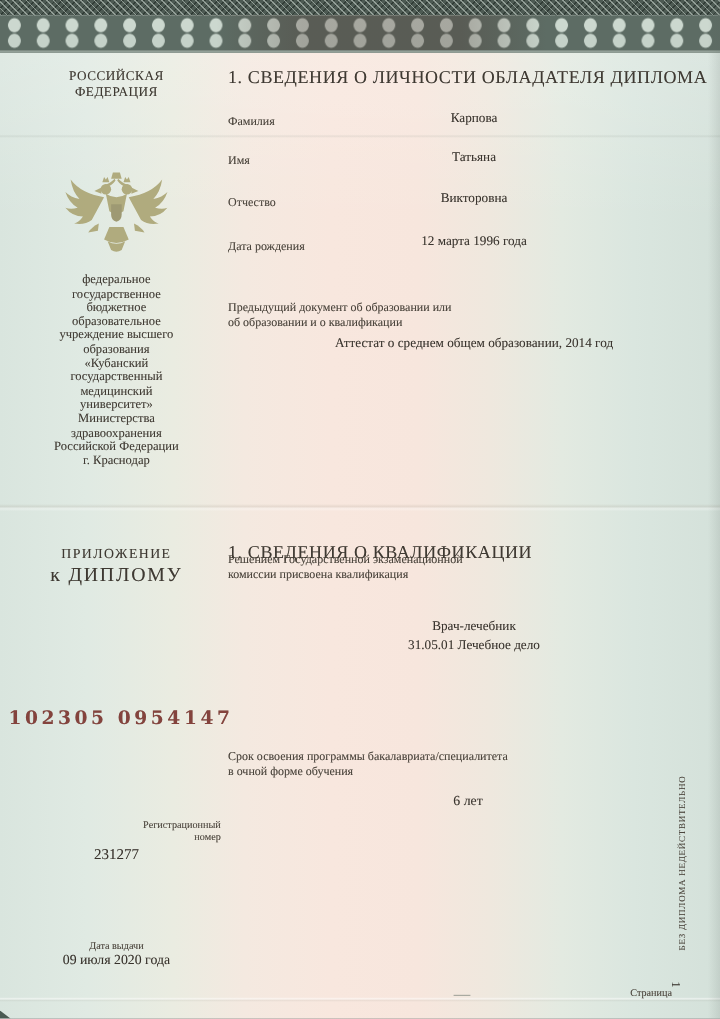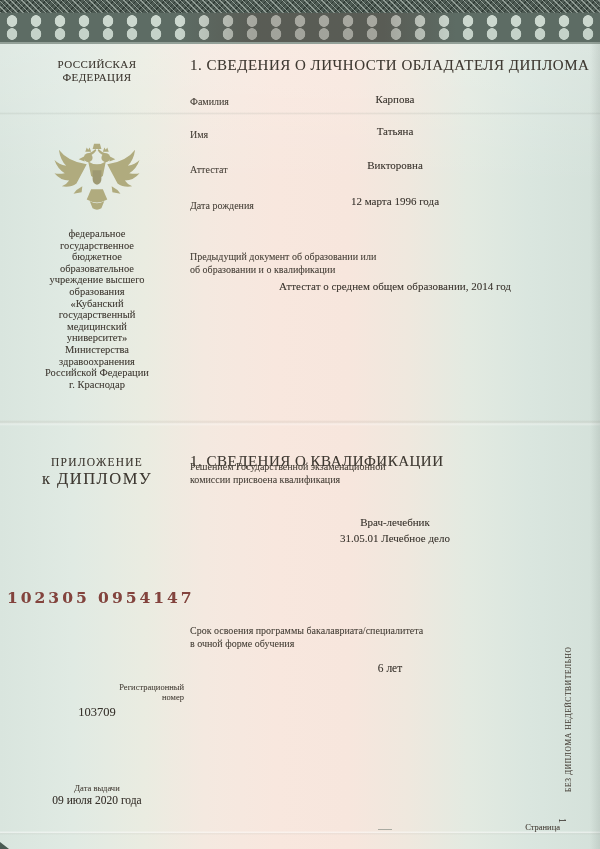--- a/index.html
+++ b/index.html
@@ -145,32 +145,32 @@
 
   <div class="doc-type">
     <span class="l1">ПРИЛОЖЕНИЕ</span>
     <span class="l2">к ДИПЛОМУ</span>
   </div>
 
   <div class="serial">102305 0954147</div>
 
   <div class="reg-label">Регистрационный
 номер</div>
-  <div class="reg-number">103709</div>
+  <div class="reg-number">231277</div>
 
   <div class="issue-label">Дата выдачи</div>
   <div class="issue-date">09 июля 2020 года</div>
 
   <div class="s-title t1">1. СВЕДЕНИЯ О ЛИЧНОСТИ ОБЛАДАТЕЛЯ ДИПЛОМА</div>
 
   <div class="f-label fl0">Фамилия</div>
   <div class="f-value fv0">Карпова</div>
   <div class="f-label fl1">Имя</div>
   <div class="f-value fv1">Татьяна</div>
-  <div class="f-label fl2">Аттестат</div>
+  <div class="f-label fl2">Отчество</div>
   <div class="f-value fv2">Викторовна</div>
   <div class="f-label fl3">Дата рождения</div>
   <div class="f-value fv3">12 марта 1996 года</div>
 
   <div class="prev-label">Предыдущий документ об образовании или
 об образовании и о квалификации</div>
   <div class="prev-value">Аттестат о среднем общем образовании, 2014 год</div>
 
   <div class="s-title t2">1. СВЕДЕНИЯ О КВАЛИФИКАЦИИ</div>
 

